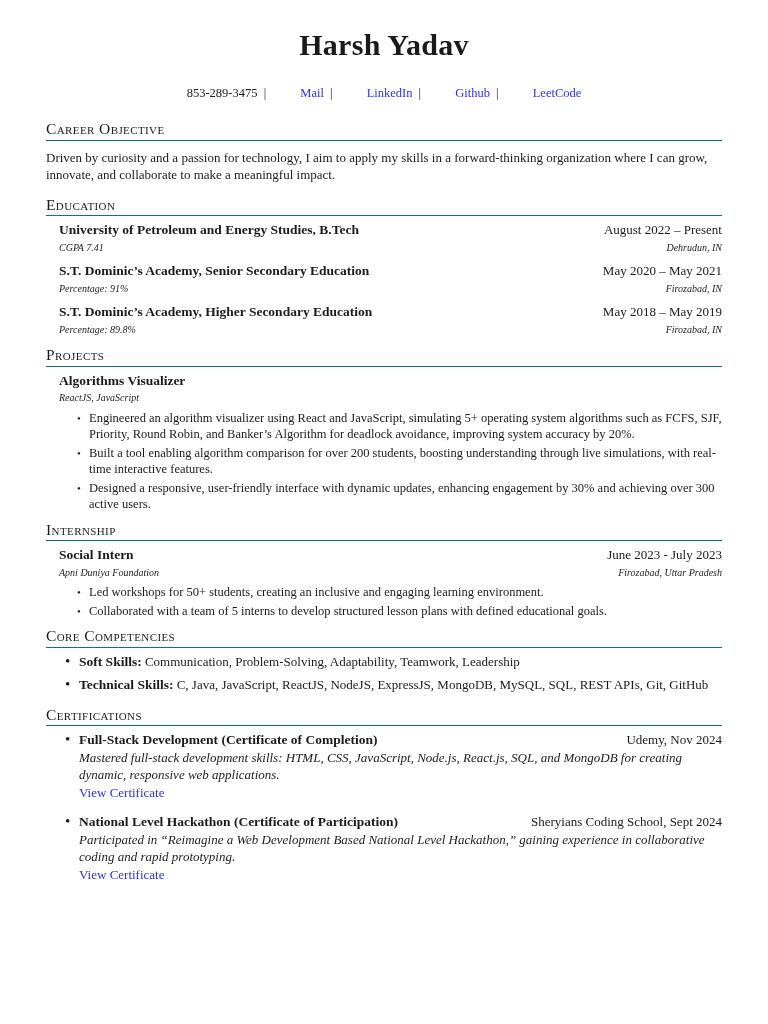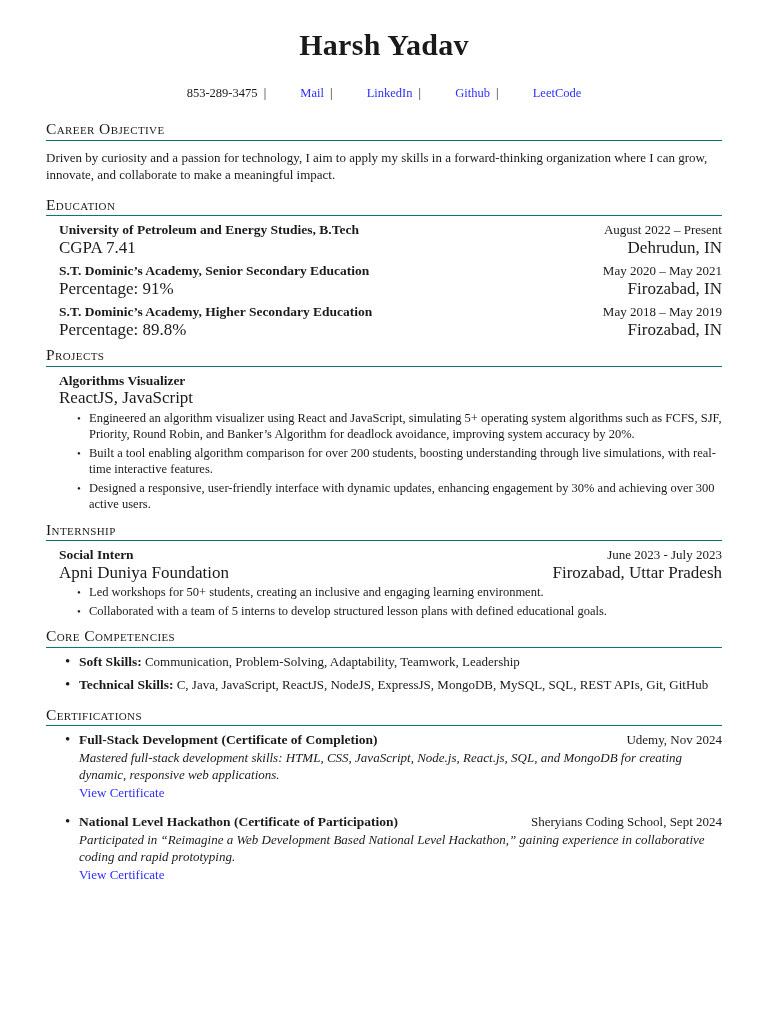--- a/index.html
+++ b/index.html
@@ -27,21 +27,21 @@
   }
   .sec-title {
     font-variant: small-caps; font-size: 15.5px; letter-spacing: 0.4px;
     border-bottom: 1px solid #0f766e; padding-bottom: 2px; margin: 0 0 5px 0;
   }
   .sec { margin-bottom: 8px; }
   .para { margin: 8px 0 0 0; }
   .entry { margin-left: 13px; margin-bottom: 6px; }
   .row { display: flex; justify-content: space-between; align-items: baseline; }
   .bold { font-weight: bold; font-size: 13.5px; }
-  .ital { font-size: 17px; }
+  .ital { font-style: italic; font-size: 10px; }
   ul.bul { margin: 3px 0 0 0; padding-left: 30px; list-style: none; font-size: 12.5px; line-height: 16.5px; }
   ul.bul li { position: relative; margin-bottom: 2px; }
   ul.bul li::before { content: "•"; position: absolute; left: -12px; top: 0; font-size: 11px; }
   ul.big { margin: 4px 0 0 0; padding-left: 33px; list-style: none; }
   ul.big li { position: relative; margin-bottom: 12px; }
   ul.big li::before { content: "•"; position: absolute; left: -14px; top: 0; font-size: 15px; }
   a.link { color: #2e2eff; text-decoration: none; }
   .cert-desc { font-style: italic; font-size: 13px; }
 </style>
 </head>

